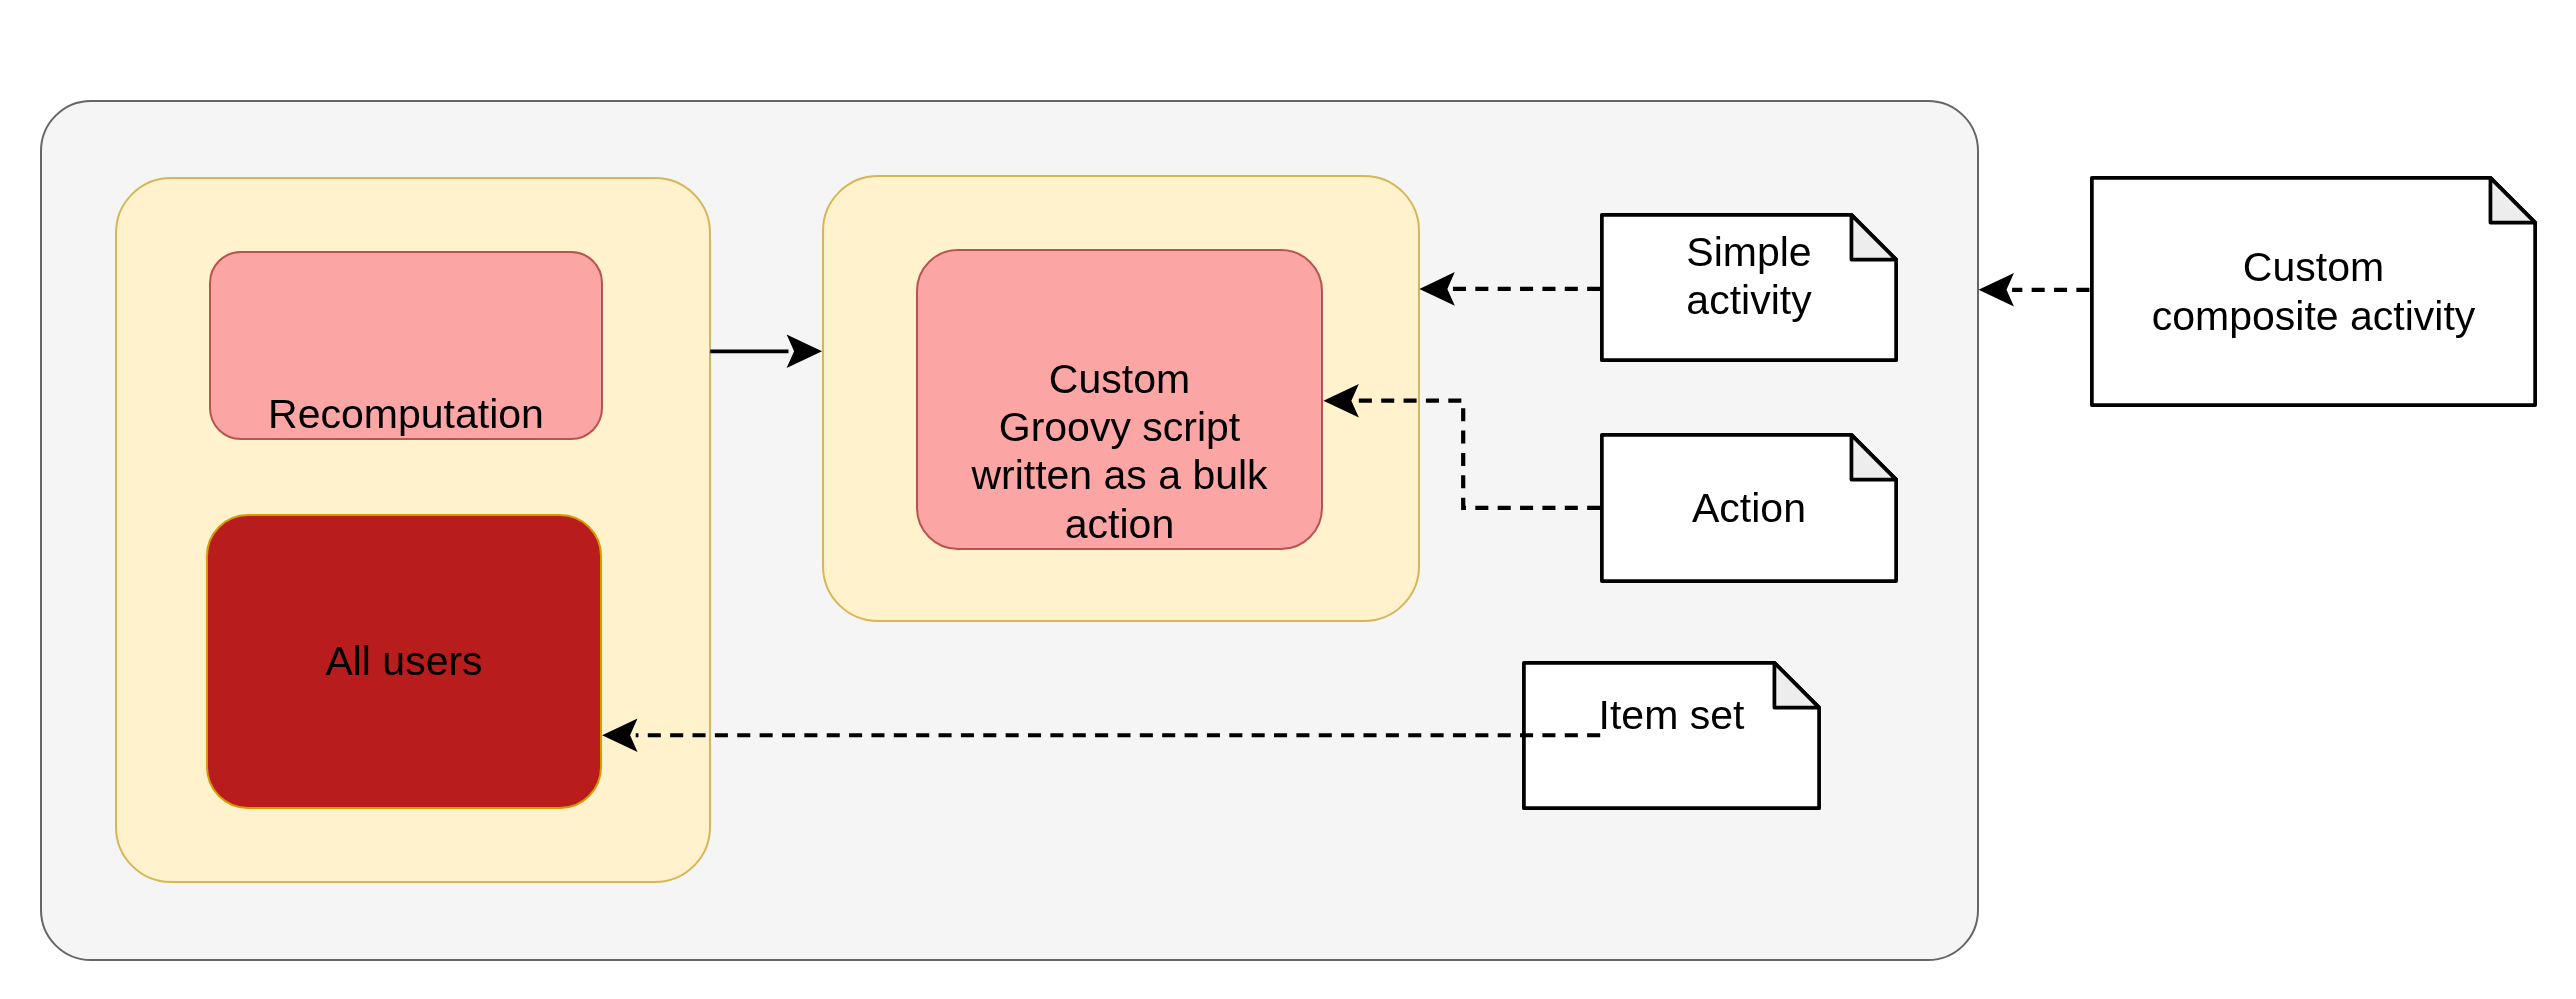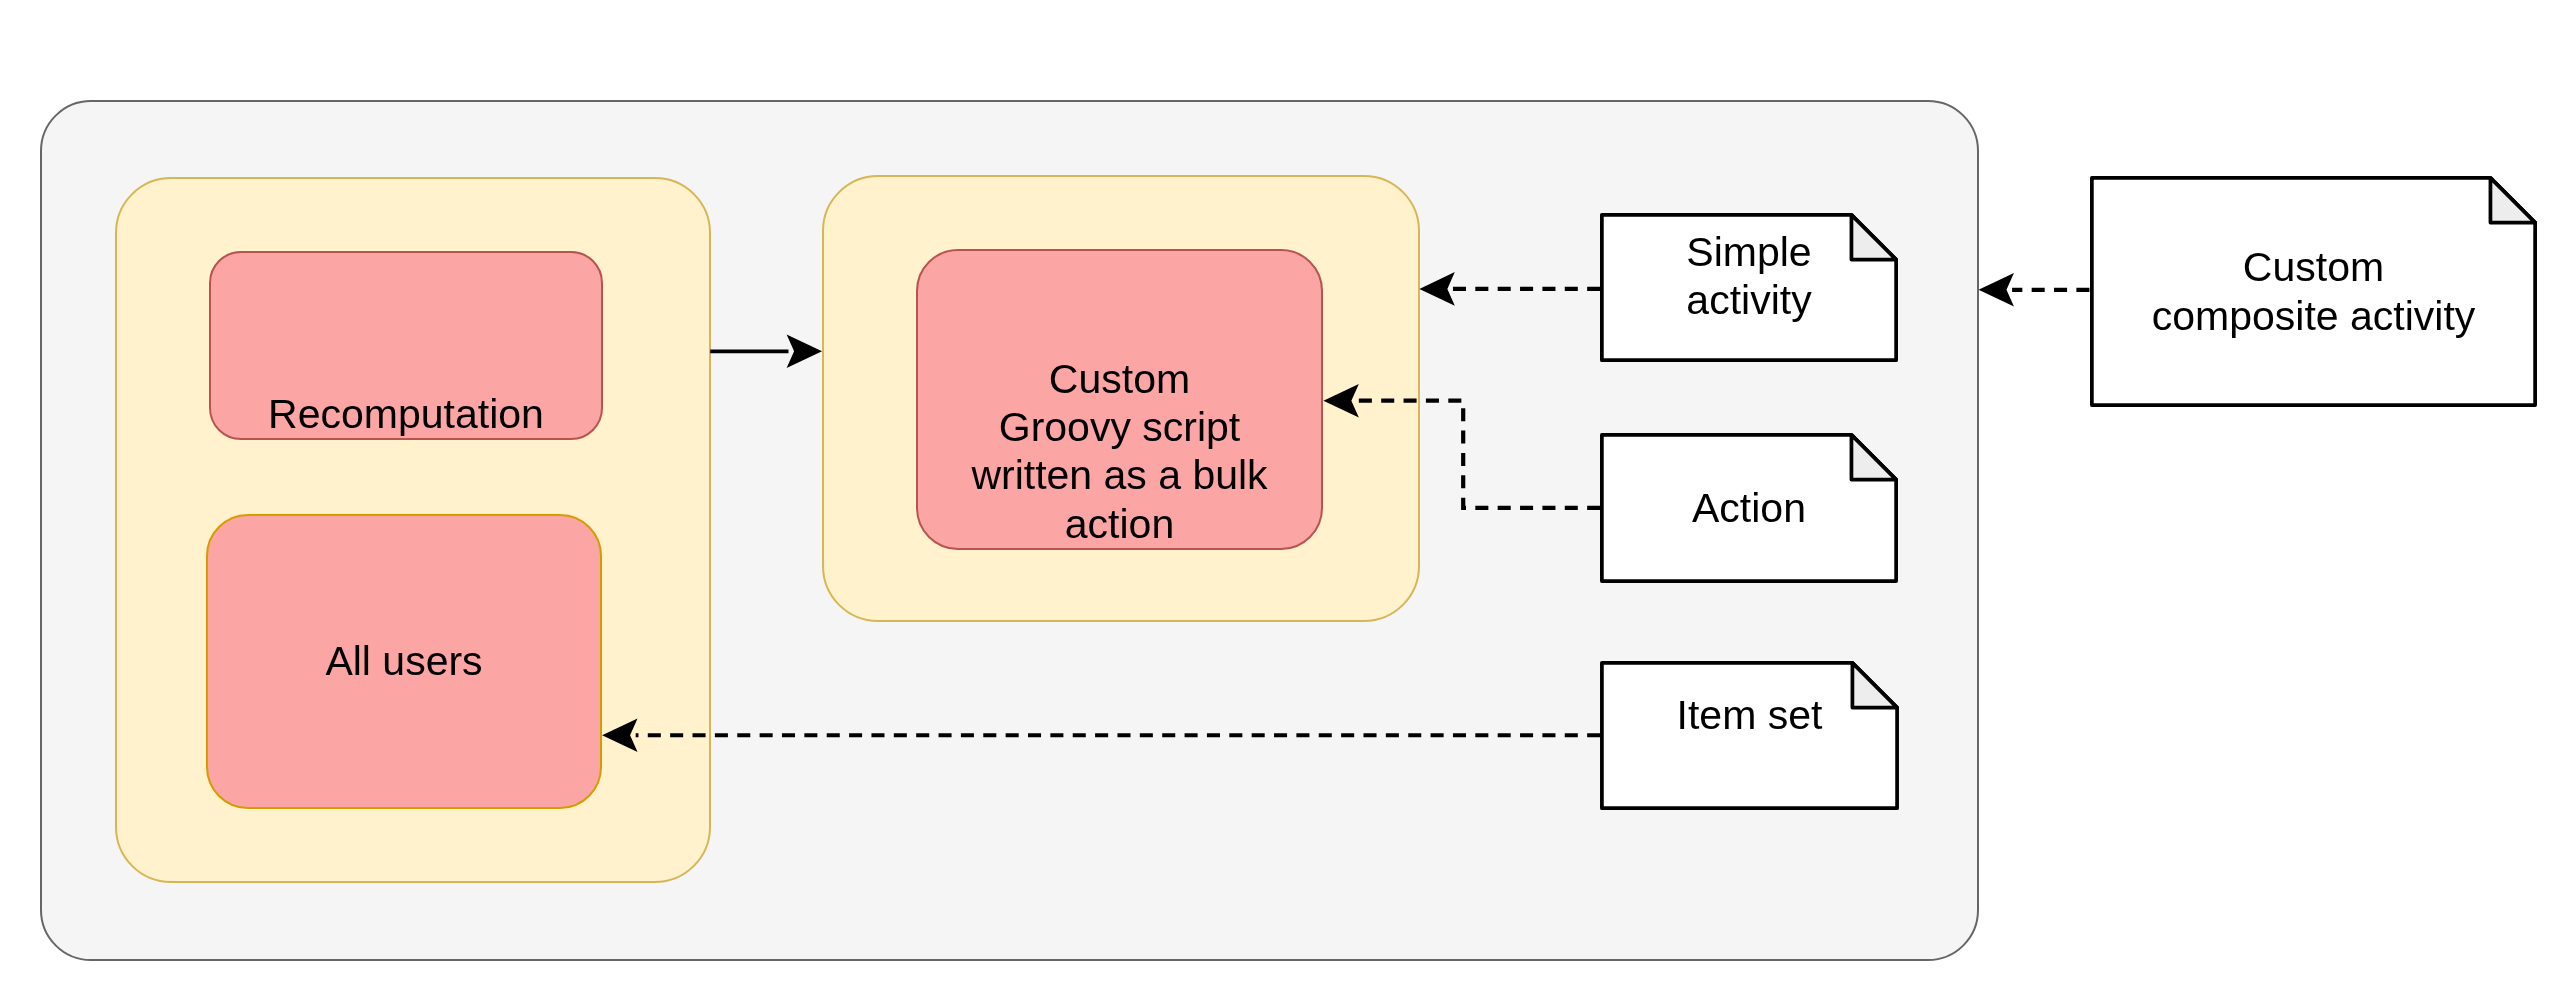--- a/index.html
+++ b/index.html
@@ -21,21 +21,21 @@
     background: #fff2cc;
     border: 2.8px solid #d6b656;
     border-radius: 56px;
   }
   .node {
     display: flex; align-items: center; justify-content: center;
     text-align: center; font-size: 41px; line-height: 1.18; color: #000000;
     white-space: pre-line;
   }
   .node-pink { background: #fca5a5; border: 2.8px solid #b85450; border-radius: 32px; align-items: flex-end; }
-  .node-orange { background: #fca5a5; border: 2.8px solid #d79b00; border-radius: 42px; }
+  .node-orange { background: #b91c1c; border: 2.8px solid #d79b00; border-radius: 42px; }
   .note { background: transparent; }
   .note svg { position: absolute; left: 0; top: 0; overflow: visible; }
   .note .label {
     position: absolute; left: 0; top: 0; width: 100%; height: 100%;
     display: flex; align-items: center; justify-content: center;
     text-align: center; font-size: 41px; line-height: 1.18; color: #000000;
     white-space: pre-line;
   }
   .connector-layer { position: absolute; left: 0; top: 0; pointer-events: none; }
 </style>
@@ -77,21 +77,21 @@
   </div>
 
   <div class="abs note" style="left:1600px; top:433px; width:298px; height:150px;">
     <svg width="298" height="150" viewBox="0 0 320 161">
       <path d="M2 2 H270 L318 50 V159 H2 Z" fill="#ffffff" stroke="#000000" stroke-width="4" stroke-linejoin="round"></path>
       <path d="M270 2 L270 50 L318 50 Z" fill="#ededed" stroke="#000000" stroke-width="4" stroke-linejoin="round"></path>
     </svg>
     <div class="label">Action</div>
   </div>
 
-  <div class="abs note" style="left:1600px; top:661px; width:299px; height:109px;border-radius:11px;">
+  <div class="abs note" style="left:1522px; top:661px; width:299px; height:109px;border-radius:11px;">
     <svg width="299" height="149" viewBox="0 0 321 160">
       <path d="M2 2 H271 L319 50 V158 H2 Z" fill="#ffffff" stroke="#000000" stroke-width="4" stroke-linejoin="round"></path>
       <path d="M271 2 L271 50 L319 50 Z" fill="#ededed" stroke="#000000" stroke-width="4" stroke-linejoin="round"></path>
     </svg>
     <div class="label">Item set</div>
   </div>
 
   <div class="abs note" style="left:2090px; top:176px; width:447px; height:231px;">
     <svg width="447" height="231" viewBox="0 0 480 248">
       <path d="M2 2 H430 L478 50 V246 H2 Z" fill="#ffffff" stroke="#000000" stroke-width="4" stroke-linejoin="round"></path>

